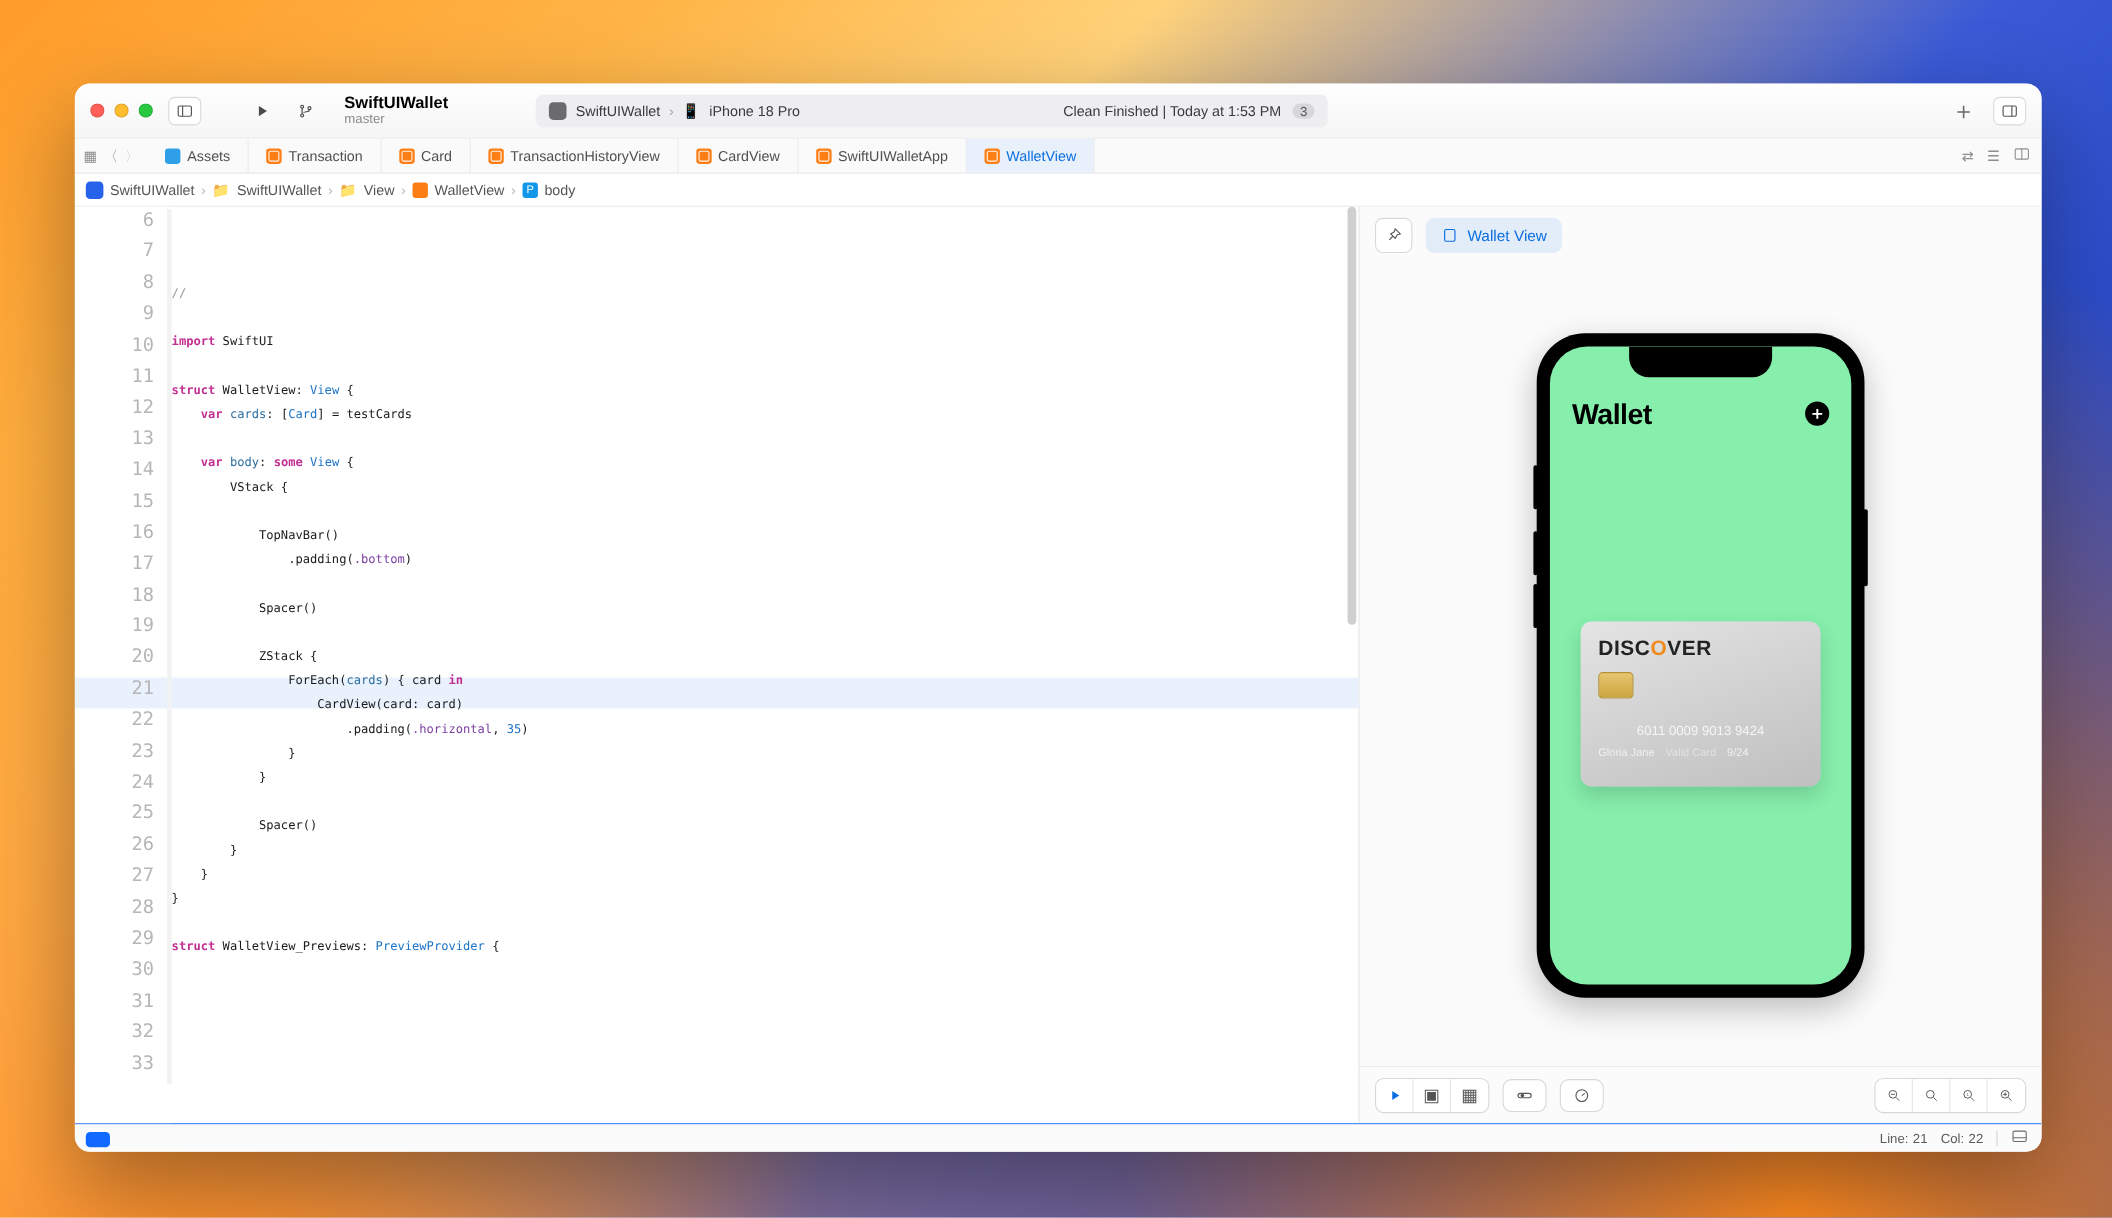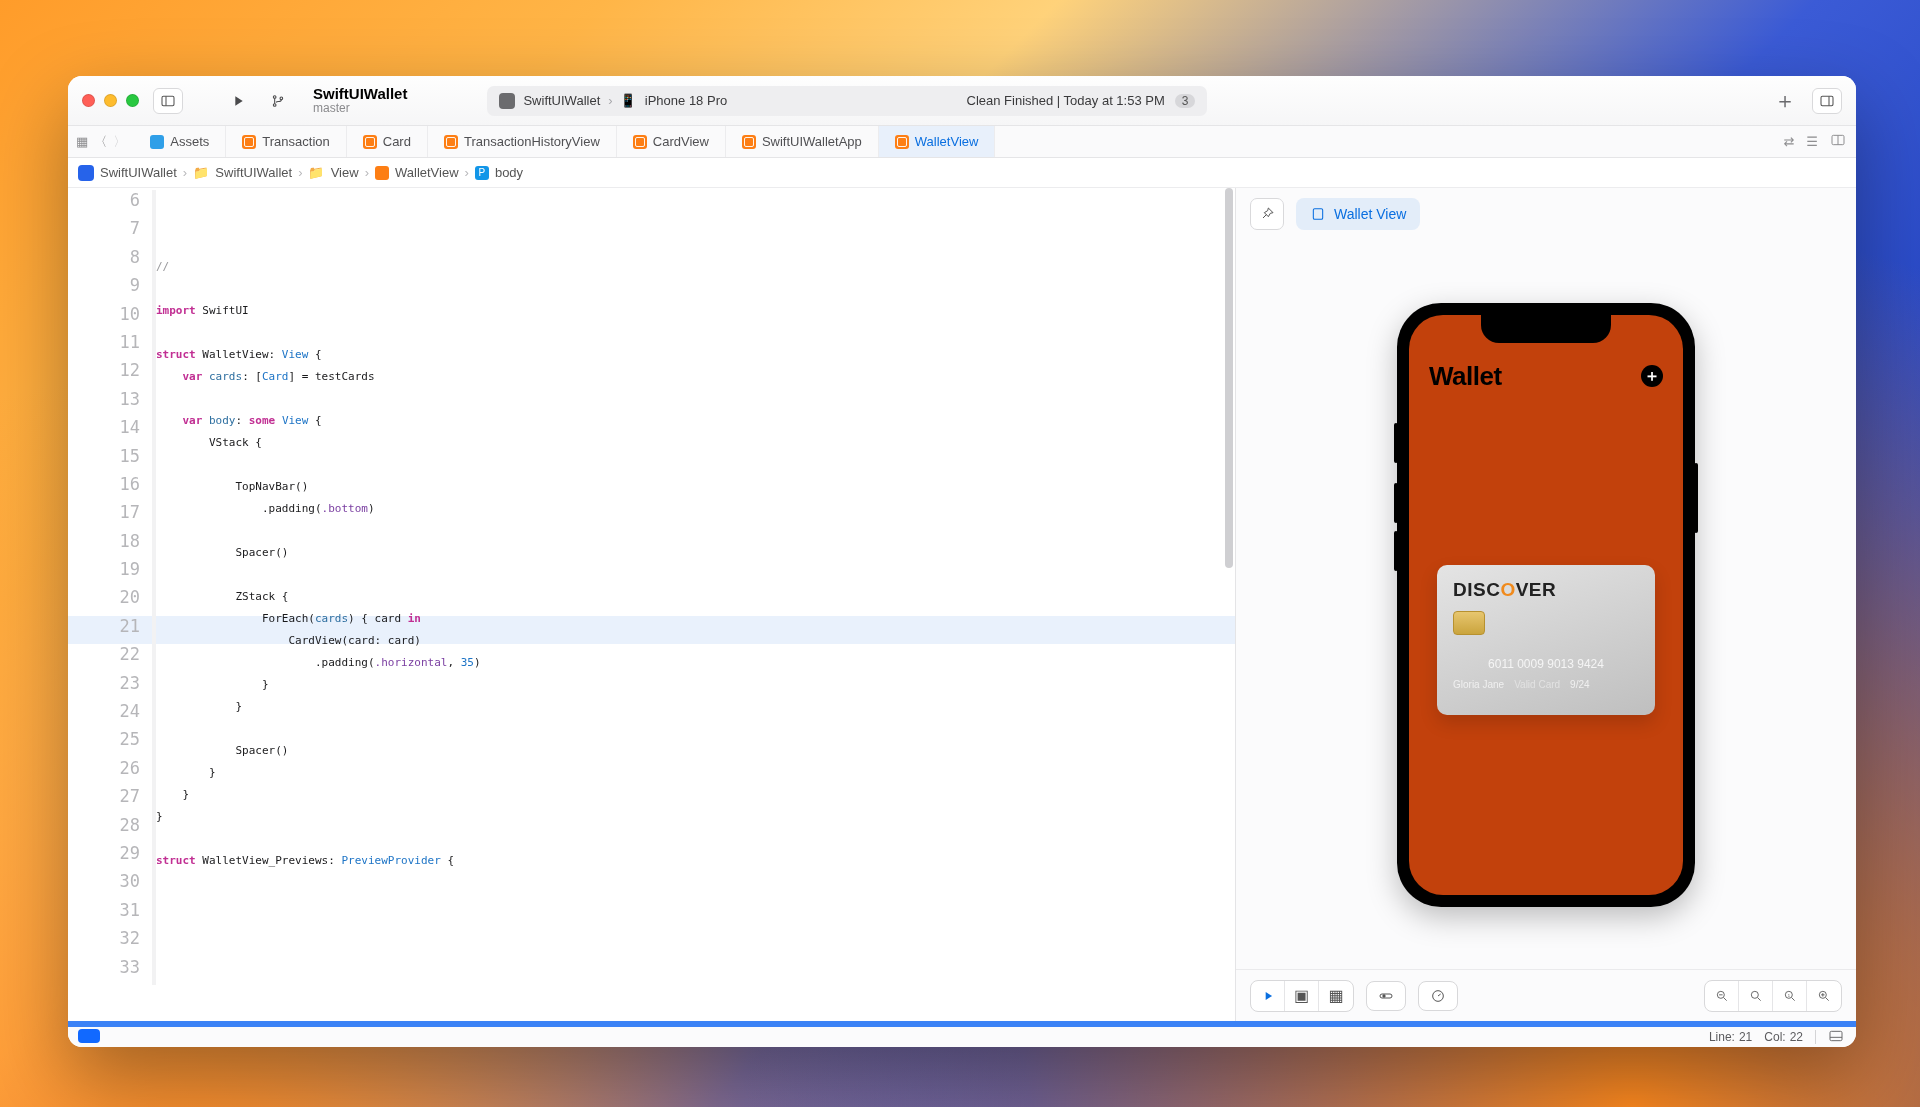--- a/index.html
+++ b/index.html
@@ -59,21 +59,21 @@
   .preview-pane{ width:620px; display:flex; flex-direction:column; background:#fbfbfc;}
   .preview-top{ height:52px; display:flex; align-items:center; gap:12px; padding:10px 14px;}
   .pin-btn{ width:34px; height:32px; border:1px solid #d9d9db; border-radius:7px; background:#fff; display:flex; align-items:center; justify-content:center;}
   .preview-chip{ height:32px; border-radius:8px; background:#e3edf9; color:#0a6fe0; display:flex; align-items:center; gap:8px; padding:0 14px; font-size:14px;}
   .canvas-area{ flex:1; display:flex; align-items:center; justify-content:center;}
   
   .phone{ width:298px; height:604px; border-radius:44px; background:#000; padding:12px; box-shadow:0 10px 30px rgba(0,0,0,.25); position:relative;}
   .phone::before, .phone::after{ content:""; position:absolute; background:#000; border-radius:3px;}
   .phone::before{ left:-3px; top:120px; width:4px; height:40px; box-shadow:0 60px 0 #000, 0 108px 0 #000;}
   .phone::after{ right:-3px; top:160px; width:4px; height:70px;}
-  .screen{ width:100%; height:100%; background:#c2410c; border-radius:34px; position:relative; overflow:hidden;}
+  .screen{ width:100%; height:100%; background:#86efac; border-radius:34px; position:relative; overflow:hidden;}
   .notch{ position:absolute; top:0; left:50%; transform:translateX(-50%); width:130px; height:28px; background:#000; border-radius:0 0 18px 18px;}
   .wallet-head{ position:absolute; top:46px; left:20px; right:20px; display:flex; justify-content:space-between; align-items:center;}
   .wallet-title{ font-weight:800; font-size:26px; letter-spacing:-.5px;}
   .plus{ width:22px; height:22px; border-radius:50%; background:#000; color:#fff; display:flex; align-items:center; justify-content:center; font-size:16px; font-weight:700;}
   .card{ position:absolute; top:250px; left:28px; right:28px; height:150px; border-radius:10px; background:linear-gradient(160deg,#e4e4e4,#bfbfbf); box-shadow:0 8px 18px rgba(0,0,0,.15); padding:14px 16px; color:#5d5d5d;}
   .card .brand{ font-weight:800; font-size:19px; color:#222; letter-spacing:.5px;}
   .card .brand .o{ color:#f08a1c;}
   .chip{ width:32px; height:24px; border-radius:4px; background:linear-gradient(#e7c66f,#caa43d); margin-top:10px; border:1px solid #b7912f;}
   .cardnum{ margin-top:22px; font-size:12px; color:#f5f5f5;text-align:center;}
   .cardline{ display:flex; gap:10px; font-size:10px; color:#f0f0f0; margin-top:8px;}
@@ -82,21 +82,21 @@
   .preview-bot{ height:52px; display:flex; align-items:center; justify-content:space-between; padding:0 14px; border-top:1px solid #eaeaec;}
   .seg{ display:flex; gap:0; border:1px solid #d8d8da; border-radius:8px; overflow:hidden; background:#fff;}
   .seg .sbtn{ width:34px; height:30px; display:flex; align-items:center; justify-content:center; color:#555; border-right:1px solid #e5e5e7;}
   .seg .sbtn:last-child{ border-right:none;}
   .seg .sbtn.play{ color:#0a6fe0;}
   .pill{ width:40px; height:30px; border:1px solid #d8d8da; border-radius:8px; background:#fff; display:flex; align-items:center; justify-content:center;}
   .zoom{ display:flex; gap:0; border:1px solid #d8d8da; border-radius:8px; overflow:hidden; background:#fff;}
   .zoom .zb{ width:34px; height:30px; display:flex; align-items:center; justify-content:center; border-right:1px solid #e5e5e7;}
   .zoom .zb:last-child{border-right:none;}
   
-  .statusbar{ height:26px; border-top:6px solid #3b82f6; background:#fbfbfc; display:flex; align-items:center; justify-content:flex-end; gap:12px; padding:0 12px; font-size:12px; color:#5b5b5e;}
+  .statusbar{ height:26px; border-top:1px solid #3b82f6; background:#fbfbfc; display:flex; align-items:center; justify-content:flex-end; gap:12px; padding:0 12px; font-size:12px; color:#5b5b5e;}
   .blue-ind{ position:absolute; left:10px; bottom:4px; width:22px; height:14px; border-radius:4px; background:#1169ff;}
   .sb-div{ width:1px; height:14px; background:#d4d4d6;}
   .icon-svg{ width:16px; height:16px; }
 </style>
 </head>
 <body>
 
 <div class="desktop">
   <div class="window">
 

